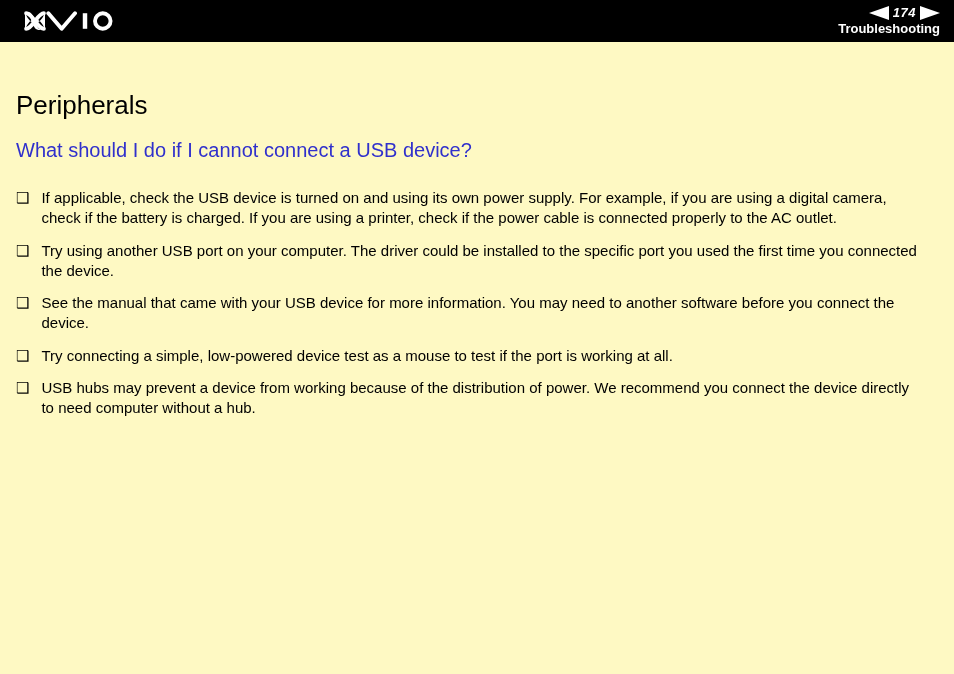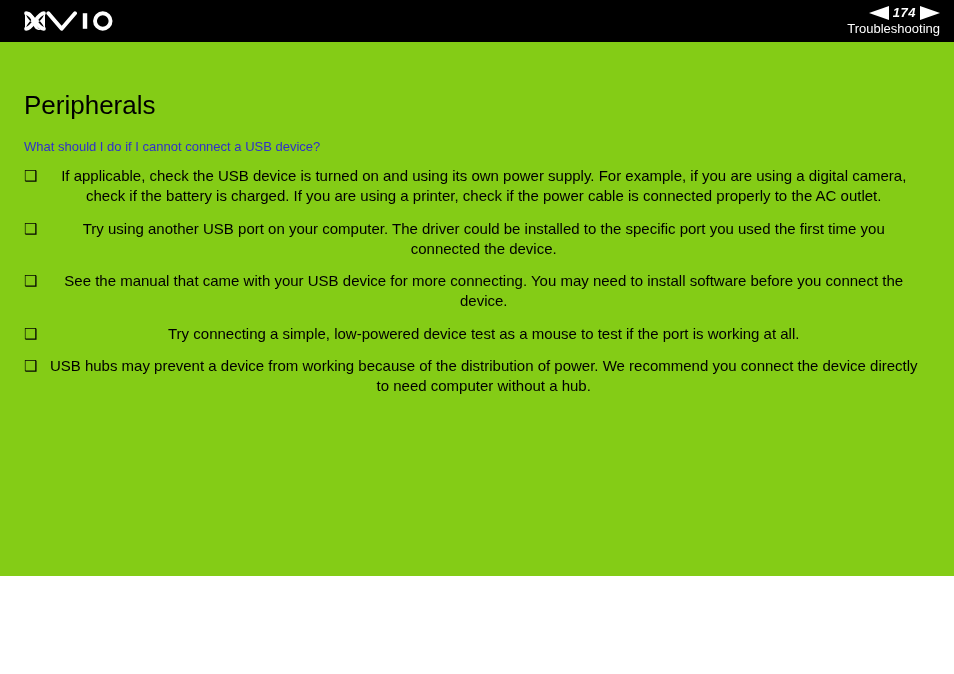--- a/index.html
+++ b/index.html
@@ -1,17 +1,17 @@
 <!DOCTYPE html>
 <html><head>
 <meta charset="utf-8">
 <style>
   * { box-sizing: border-box; margin: 0; padding: 0; }
   html, body { width: 954px; height: 674px; font-family: Arial, Helvetica, sans-serif; background: #fff; color: #000; }
-  .page { width: 954px; height: 576px; background: #84cc16; position: relative; }
+  .page { width: 954px; height: 674px; background: #fef9c3; position: relative; }
   .header {
     background: #000;
     height: 42px;
     display: flex;
     align-items: center;
     justify-content: space-between;
     padding: 0 14px 0 20px;
     position: relative;
   }
   .logo { display: flex; align-items: center; }
@@ -22,41 +22,41 @@
   .pager {
     display: flex; align-items: center; gap: 2px; margin-bottom: 1px;
   }
   .pager .arrow { display: inline-flex; }
   .pager .num {
     background: #000; color: #fff; font-weight: bold; font-style: italic;
     font-size: 13px; padding: 0 2px; line-height: 14px; letter-spacing: 0.5px;
   }
   .pager svg { display: block; }
   .section-label {
-    color: #fff; font-size: 13px; font-weight: normal; line-height: 15px; margin-left: 40px;
+    color: #fff; font-size: 13px; font-weight: bold; line-height: 15px; margin-left: 40px;
   }
-  .content { padding: 48px 36px 0 24px; }
+  .content { padding: 48px 36px 0 16px; }
   .h1 {
     font-size: 26px; font-weight: 400; font-family: Arial, Helvetica, sans-serif;
     margin-bottom: 18px; color: #000;
   }
   .h2 {
-    font-size: 13px; font-weight: 400; color: #3030cc;
-    margin-bottom: 12px;
+    font-size: 20px; font-weight: 400; color: #3030cc;
+    margin-bottom: 26px;
   }
   ul.bullets { list-style: none; padding-left: 0; }
   ul.bullets li {
     display: flex; align-items: flex-start; gap: 12px;
     margin-bottom: 12px; font-size: 15px; line-height: 1.35;
   }
   ul.bullets li .mk {
     flex: 0 0 auto; font-size: 15px; line-height: 1.2; color: #000;
     position: relative; top: 1px;
   }
-  ul.bullets li .txt { flex: 1 1 auto; text-align: center; }
+  ul.bullets li .txt { flex: 1 1 auto; }
 </style>
 </head>
 <body>
 
 <div class="page">
   <div class="header">
     <div class="logo">
       <svg viewBox="0 0 180 36" width="110" height="22" aria-hidden="true">
         <g fill="#fff">
           <path d="M0 4 Q18 40 36 4 L36 32 Q18 -4 0 32 Z" transform="translate(0,0) scale(1,1)"></path>
@@ -93,21 +93,21 @@
       <li>
         <span class="mk">❑</span>
         <span class="txt">If applicable, check the USB device is turned on and using its own power supply. For example, if you are using a digital camera, check if the battery is charged. If you are using a printer, check if the power cable is connected properly to the AC outlet.</span>
       </li>
       <li>
         <span class="mk">❑</span>
         <span class="txt">Try using another USB port on your computer. The driver could be installed to the specific port you used the first time you connected the device.</span>
       </li>
       <li>
         <span class="mk">❑</span>
-        <span class="txt">See the manual that came with your USB device for more connecting. You may need to install software before you connect the device.</span>
+        <span class="txt">See the manual that came with your USB device for more information. You may need to another software before you connect the device.</span>
       </li>
       <li>
         <span class="mk">❑</span>
         <span class="txt">Try connecting a simple, low-powered device test as a mouse to test if the port is working at all.</span>
       </li>
       <li>
         <span class="mk">❑</span>
         <span class="txt">USB hubs may prevent a device from working because of the distribution of power. We recommend you connect the device directly to need computer without a hub.</span>
       </li>
     </ul>

